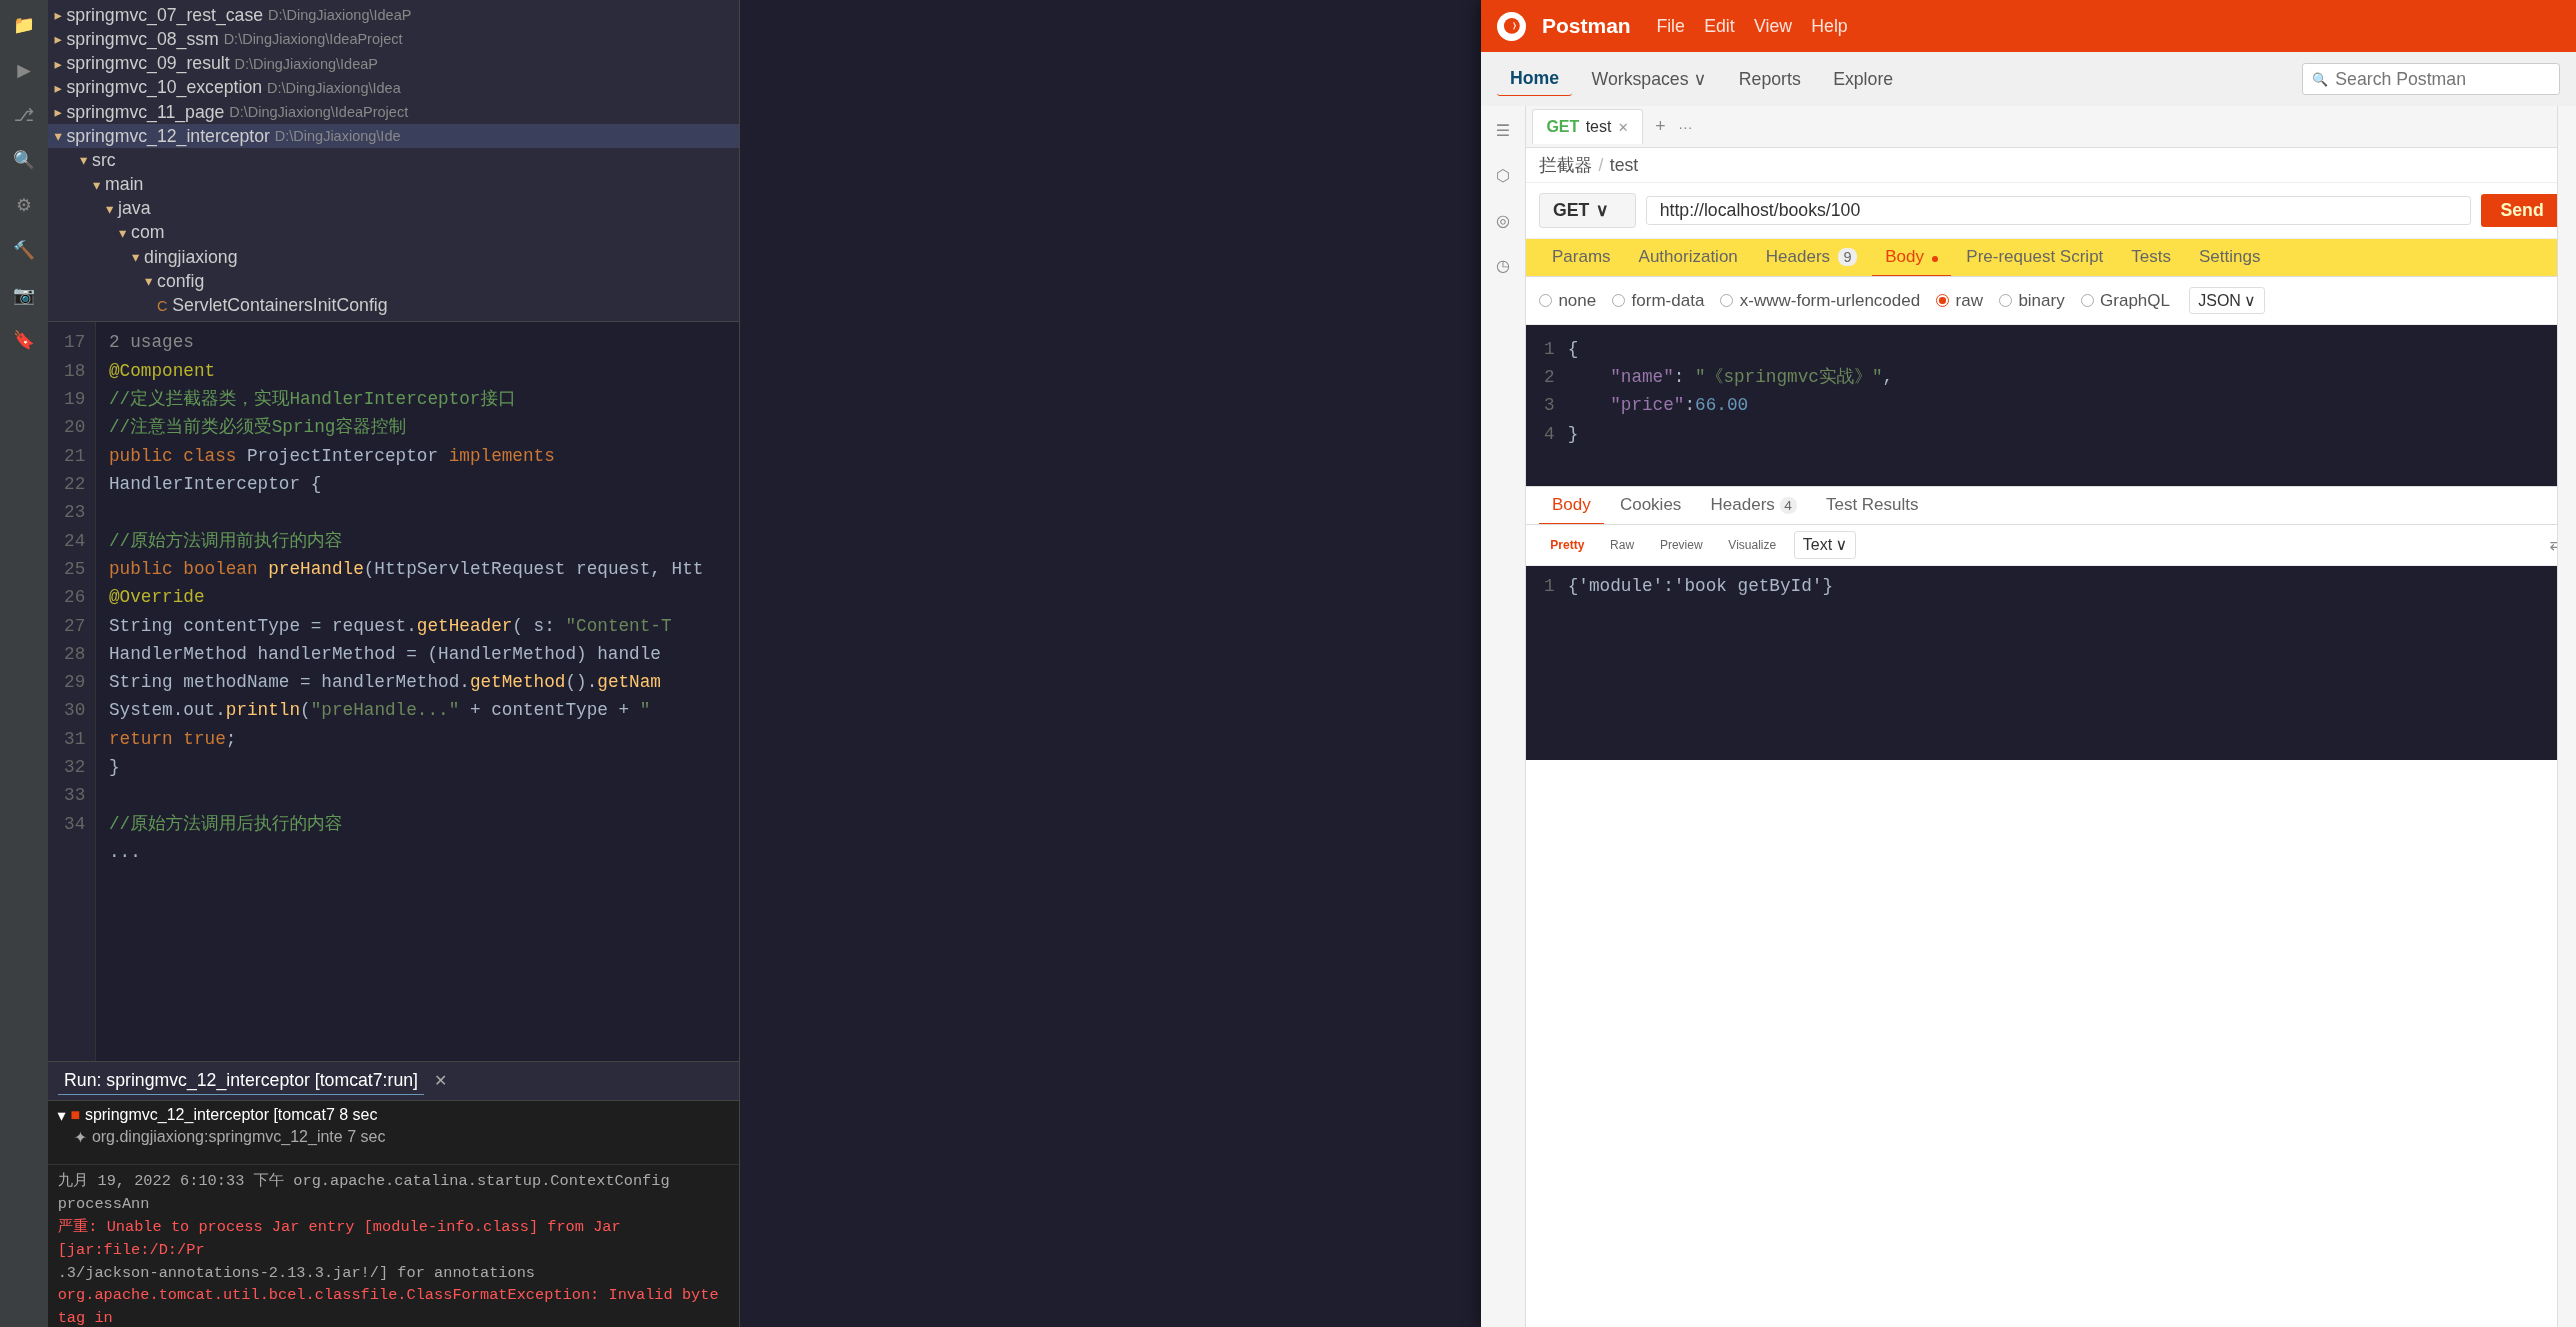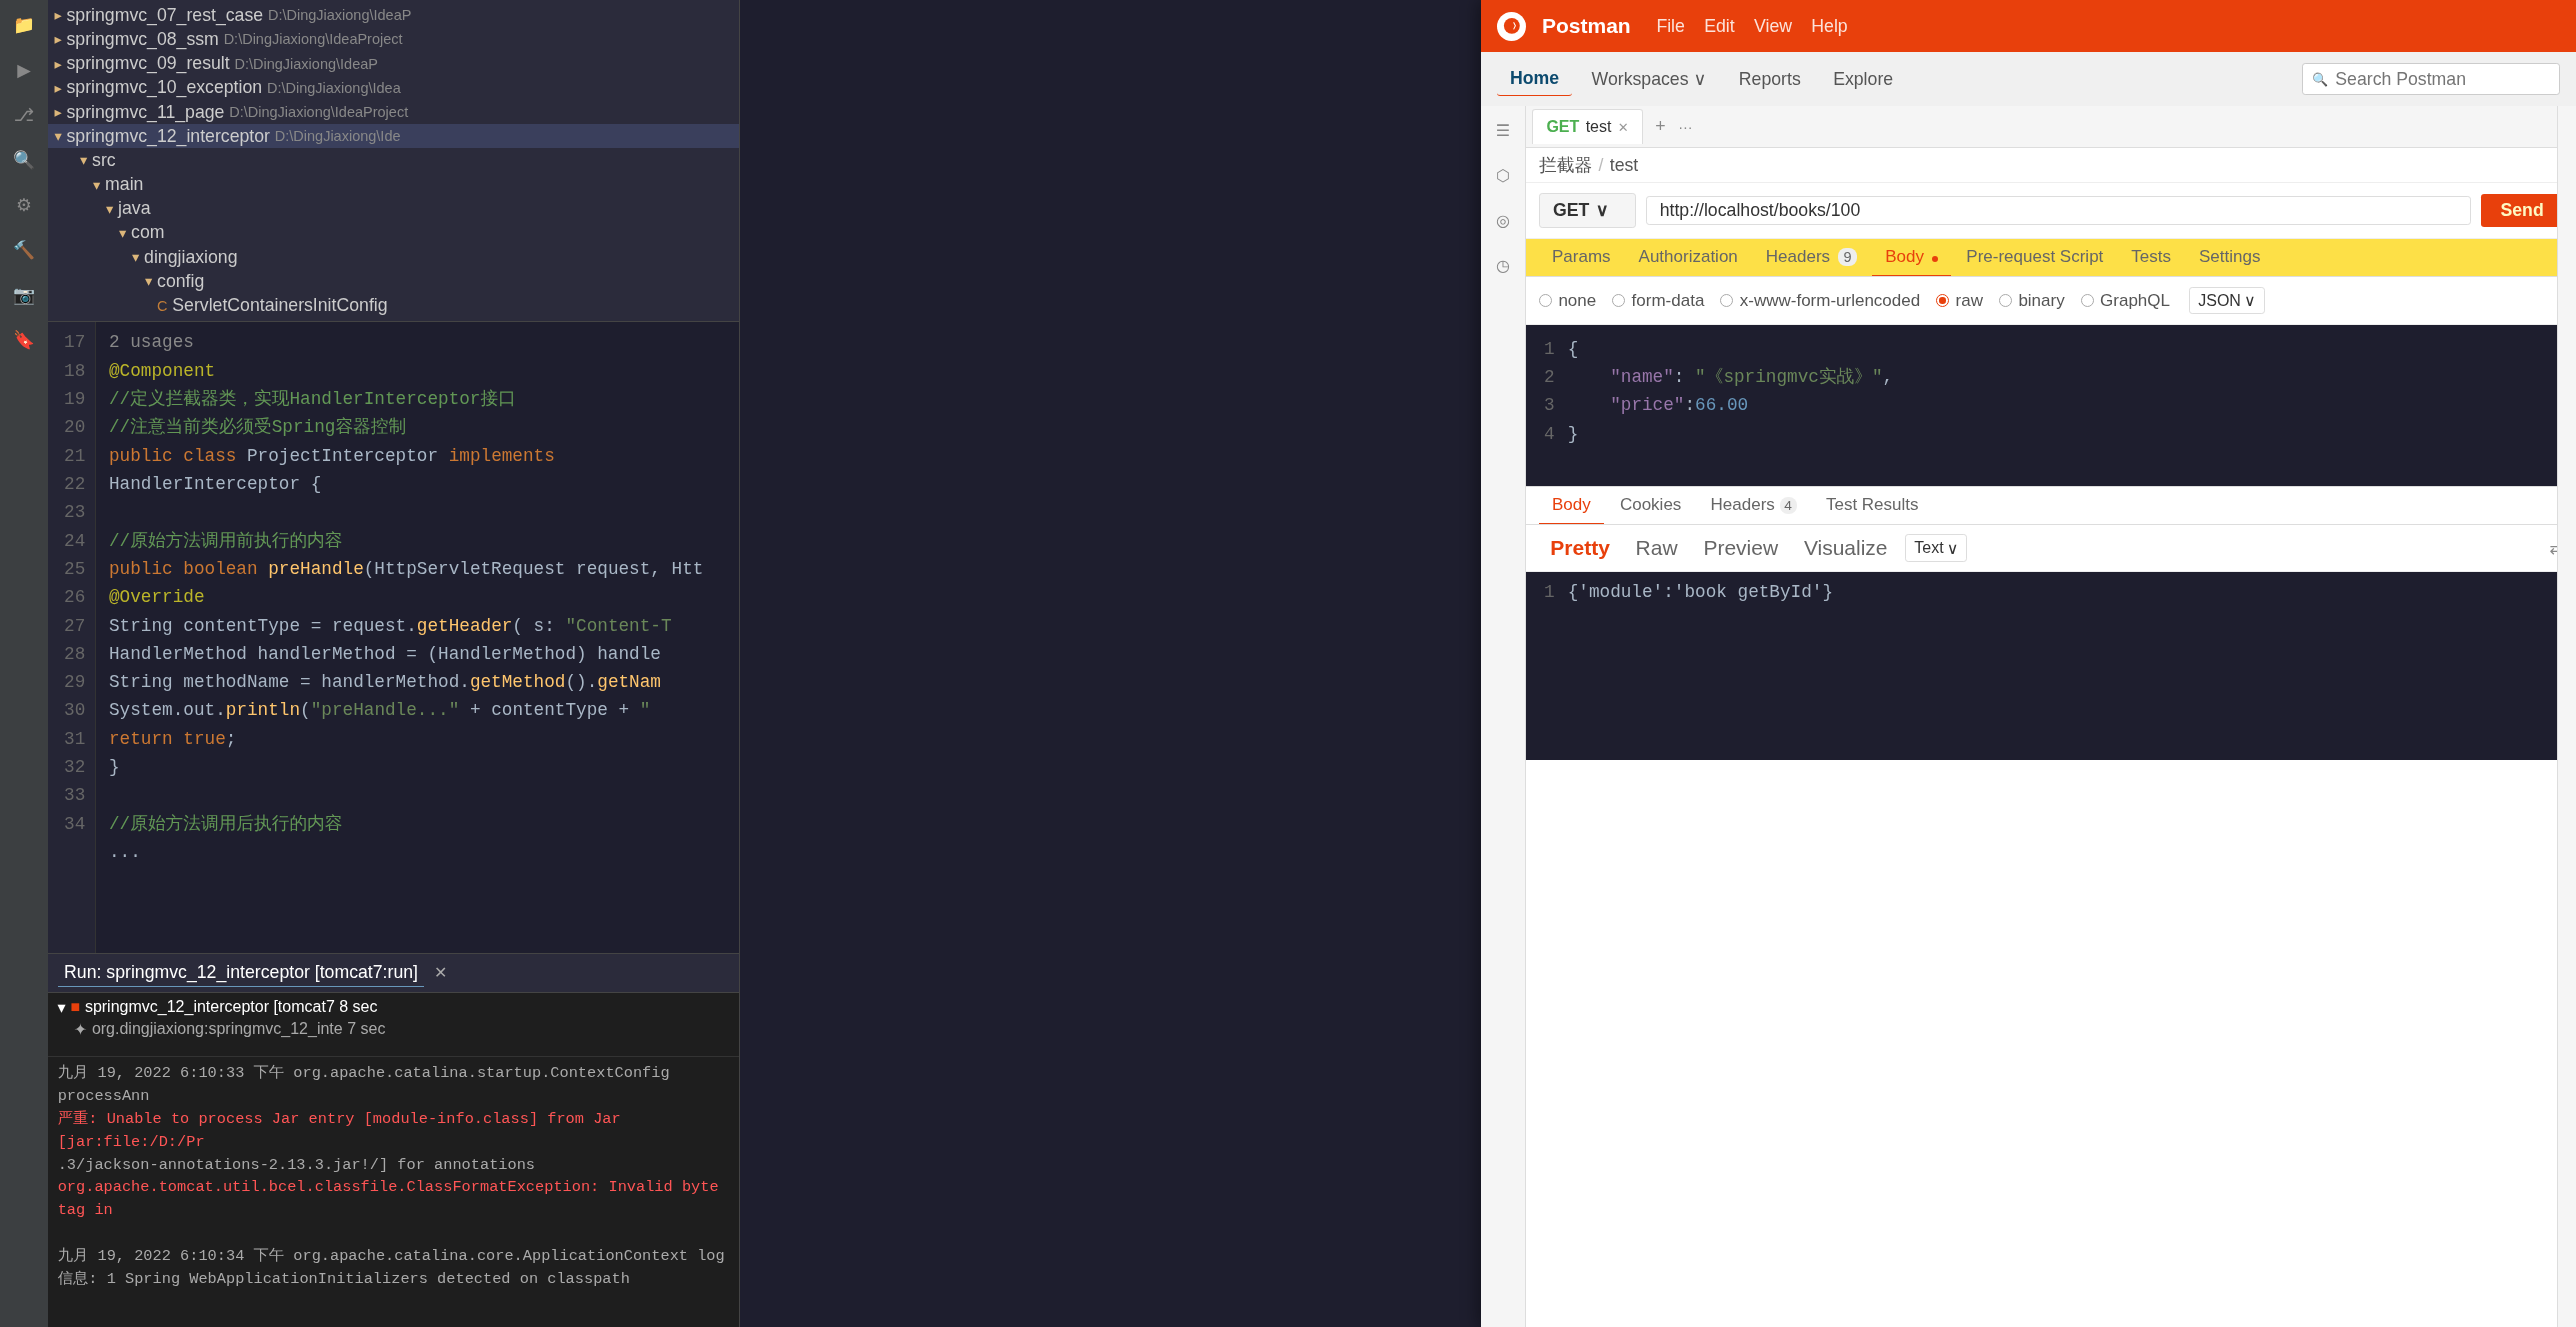--- a/index.html
+++ b/index.html
@@ -98,21 +98,21 @@
     .kw { color: #cc7832; }
     .str { color: #6a8759; }
     .comment { color: #629755; }
     .annotation { color: #bbb529; }
     .method { color: #ffc66d; }
 
     
     .run-panel {
       background: #1e1e1e;
       border-top: 1.6px solid #444;
-      height: 374px;
+      height: 266px;
       overflow: hidden;
       display: flex;
       flex-direction: column;
     }
 
     .run-header {
       background: #2b2b3b;
       padding: 4.8px 9.7px;
       display: flex;
       align-items: center;
@@ -559,21 +559,21 @@
       display: flex;
       gap: 3.2px;
       padding: 6.4px 13px;
       border-bottom: 0.8px solid #eee;
       align-items: center;
       background: #fff;
     }
 
     .pm-fmt-tab {
       padding: 4.8px 11.3px;
-      font-size: 21px;
+      font-size: 12px;
       color: #666;
       cursor: pointer;
       border-radius: 3.2px;
     }
 
     .pm-fmt-tab.active {
       color: #e8400c;
       font-weight: 600;
     }
 

